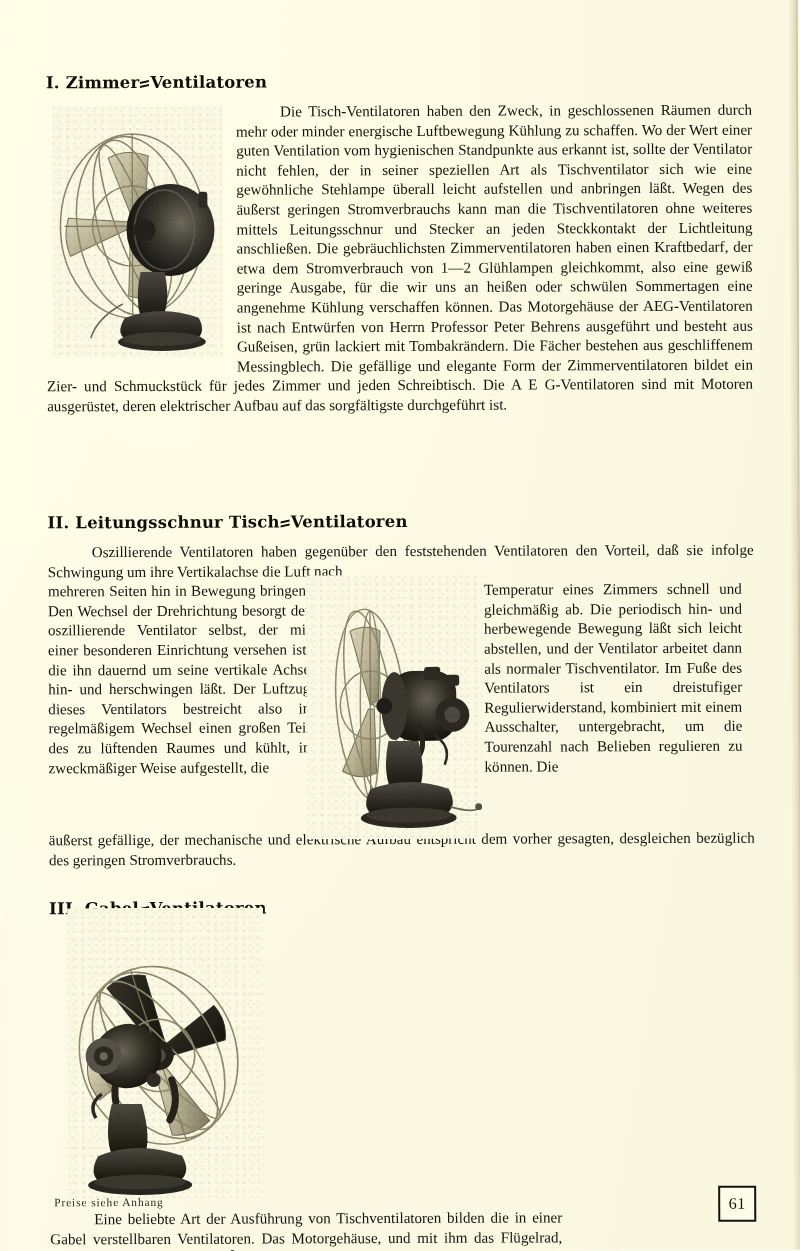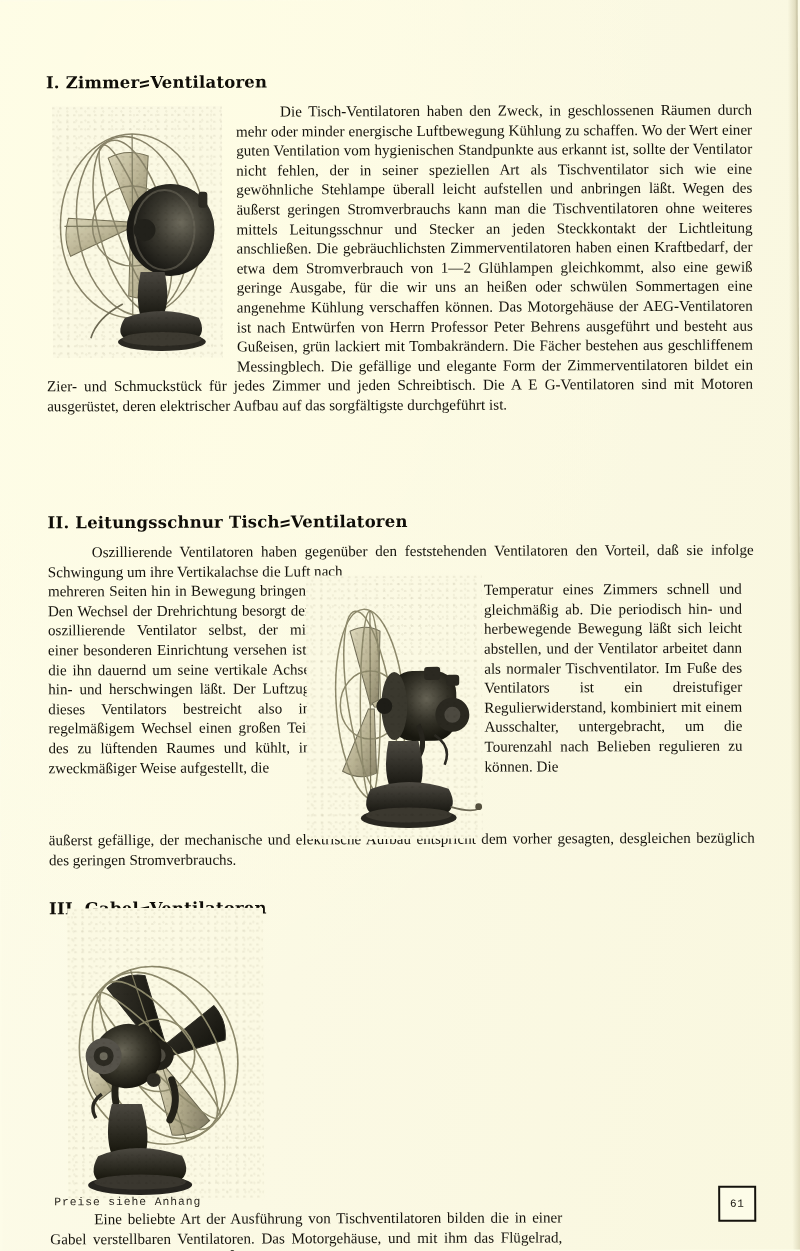--- a/index.html
+++ b/index.html
@@ -91,35 +91,35 @@
     position:absolute;right:-18px;top:-10px;
     width:196px;height:292px;
   }
 
   
   .footer{
     position:absolute;left:48px;right:46px;bottom:30px;height:34px;
   }
   .footer-note{
     position:absolute;left:4px;top:8px;
-    font-family:Liberation Mono, monospace;
+    font-family:Liberation Serif, serif;
     font-size:11.4px;
     letter-spacing:.9px;
     color:#2a2720;
   }
   .pagebox{
     position:absolute;right:0;top:0;
     width:34px;height:32px;
     border:2.2px solid #14120c;
     display:flex;align-items:center;justify-content:center;
     background:#fdfce8;
   }
   .pagebox span{
-    font-family:Liberation Mono, monospace;
-    font-size:11px;font-weight:400;
+    font-family:Liberation Serif, serif;
+    font-size:16px;font-weight:400;
     color:#14120c;letter-spacing:.5px;
   }
 
   
   .photo{position:relative;overflow:hidden;}
   .photo svg{display:block;width:100%;height:100%;}
   .grain{
     position:absolute;inset:0;pointer-events:none;
     background-image:
       radial-gradient(circle at 20% 30%, rgba(120,115,90,.10) 0 1px, transparent 1.4px),

